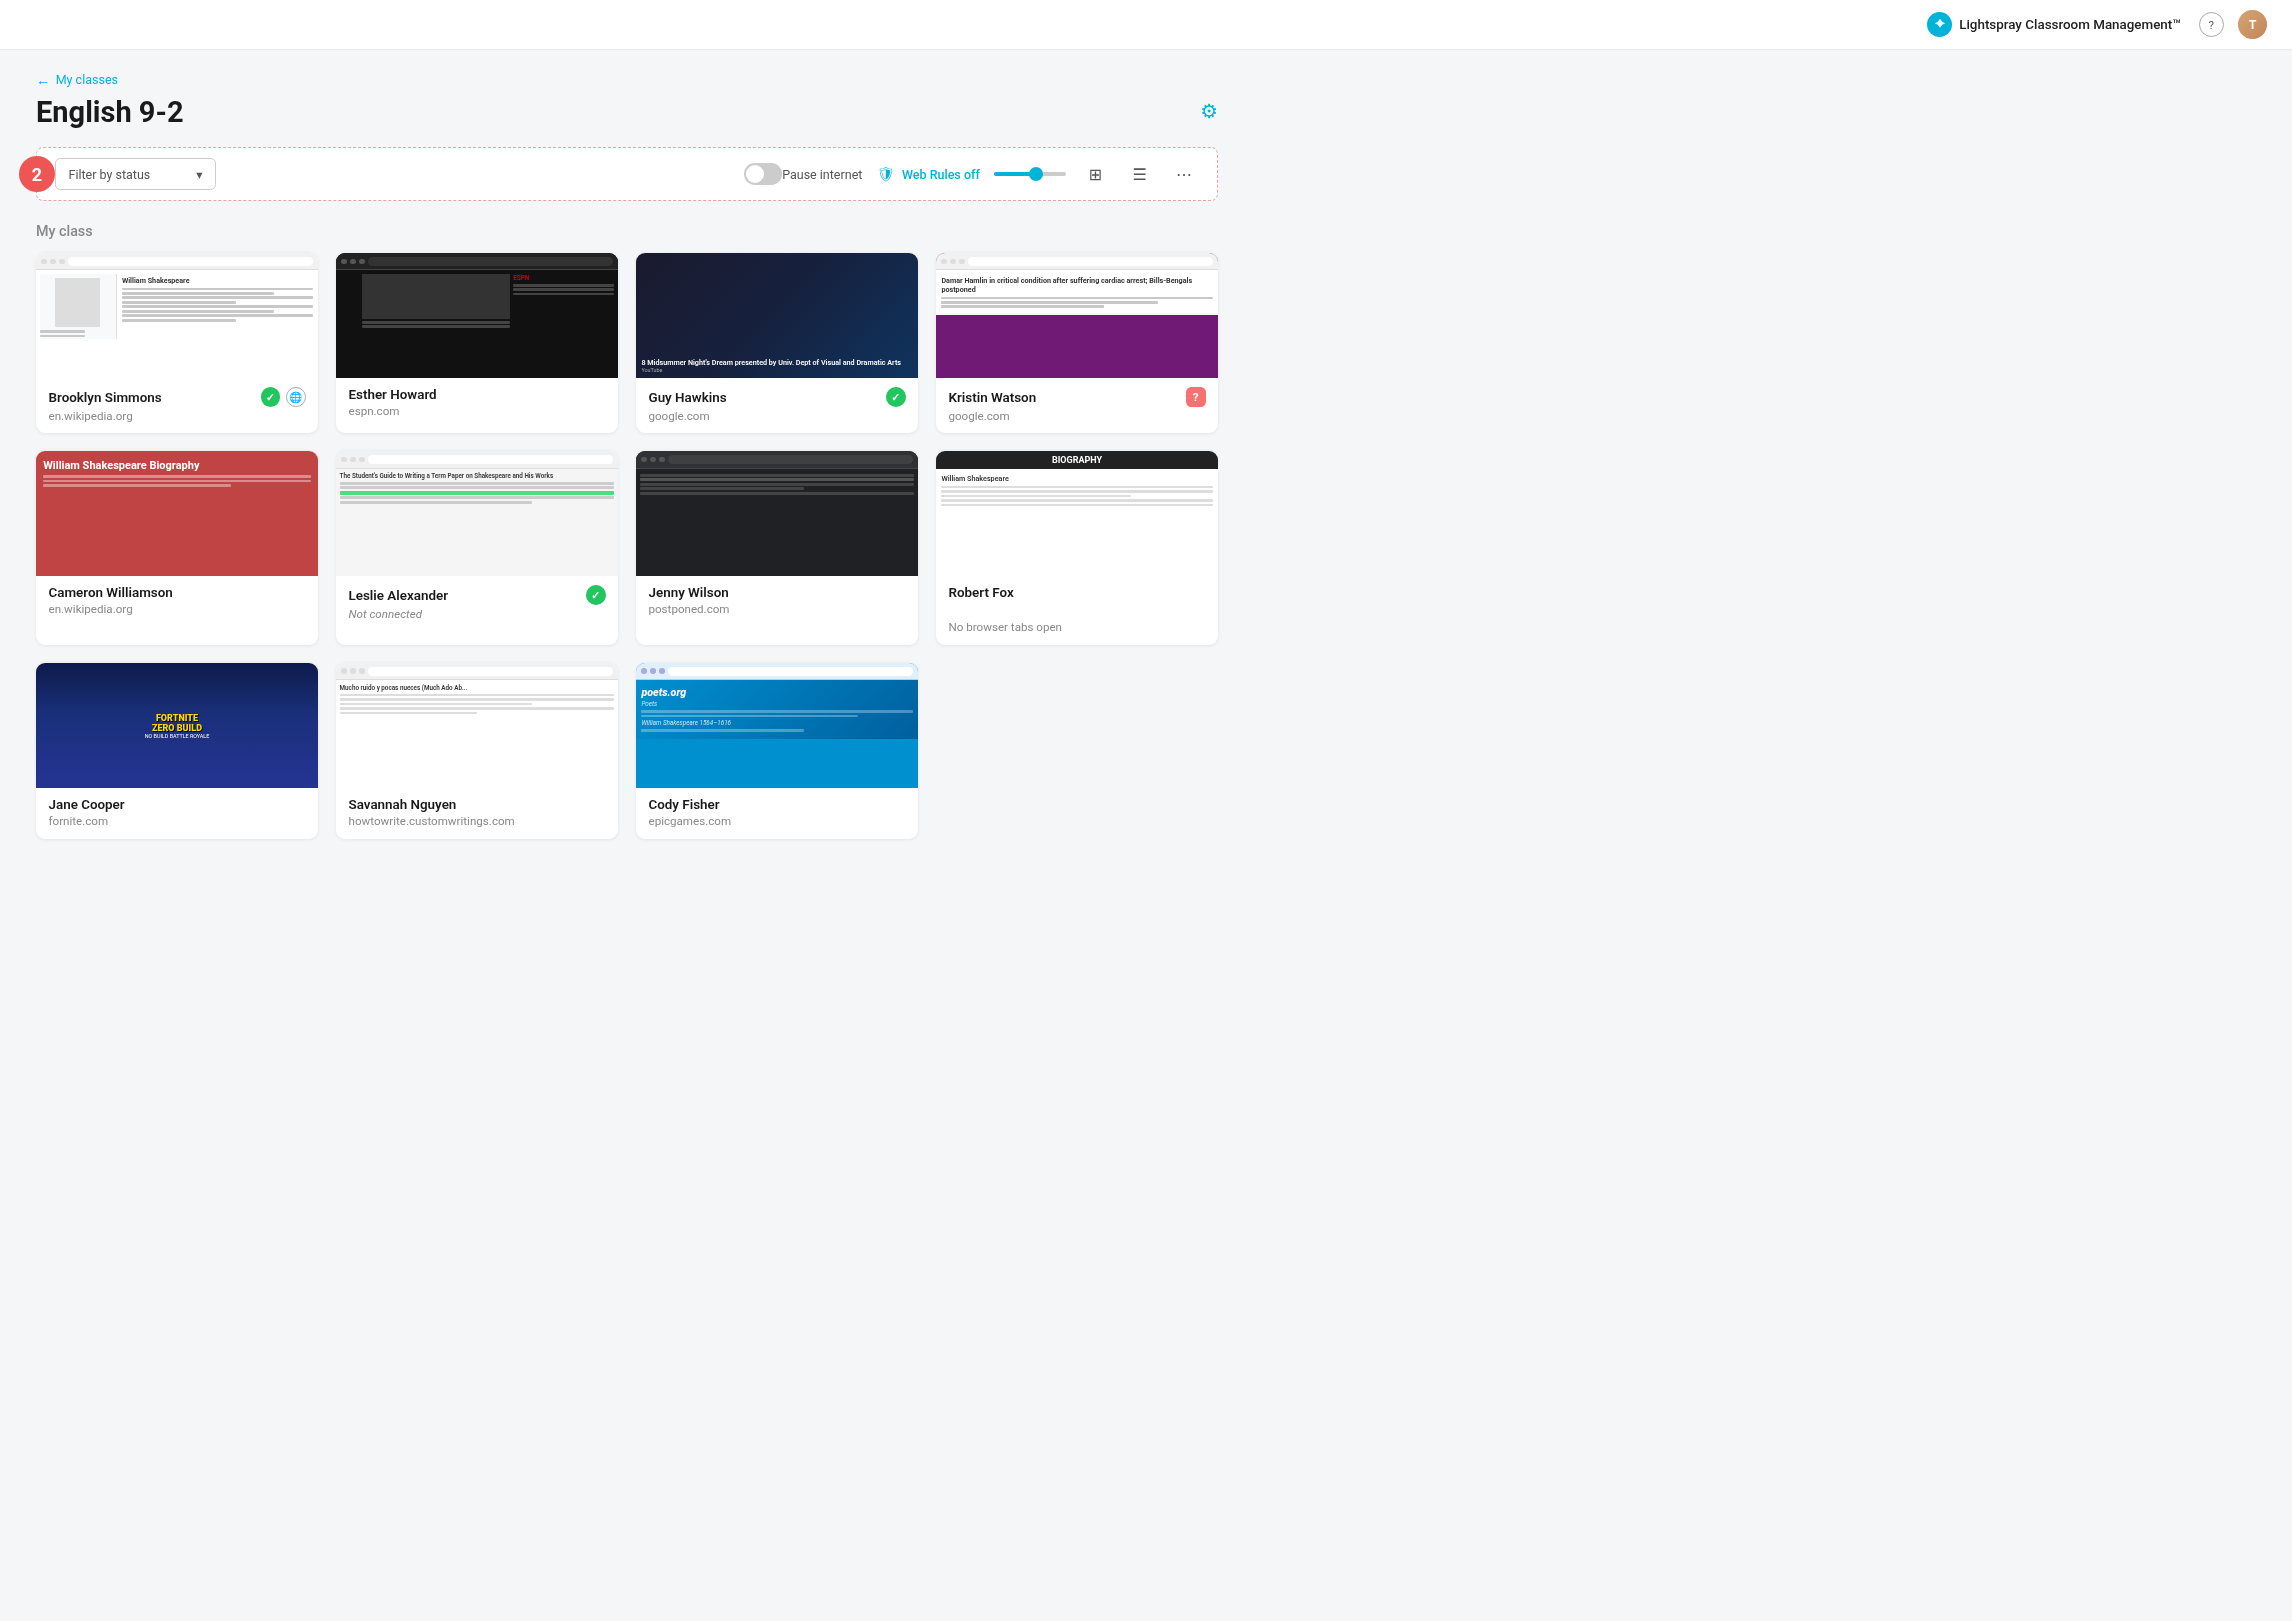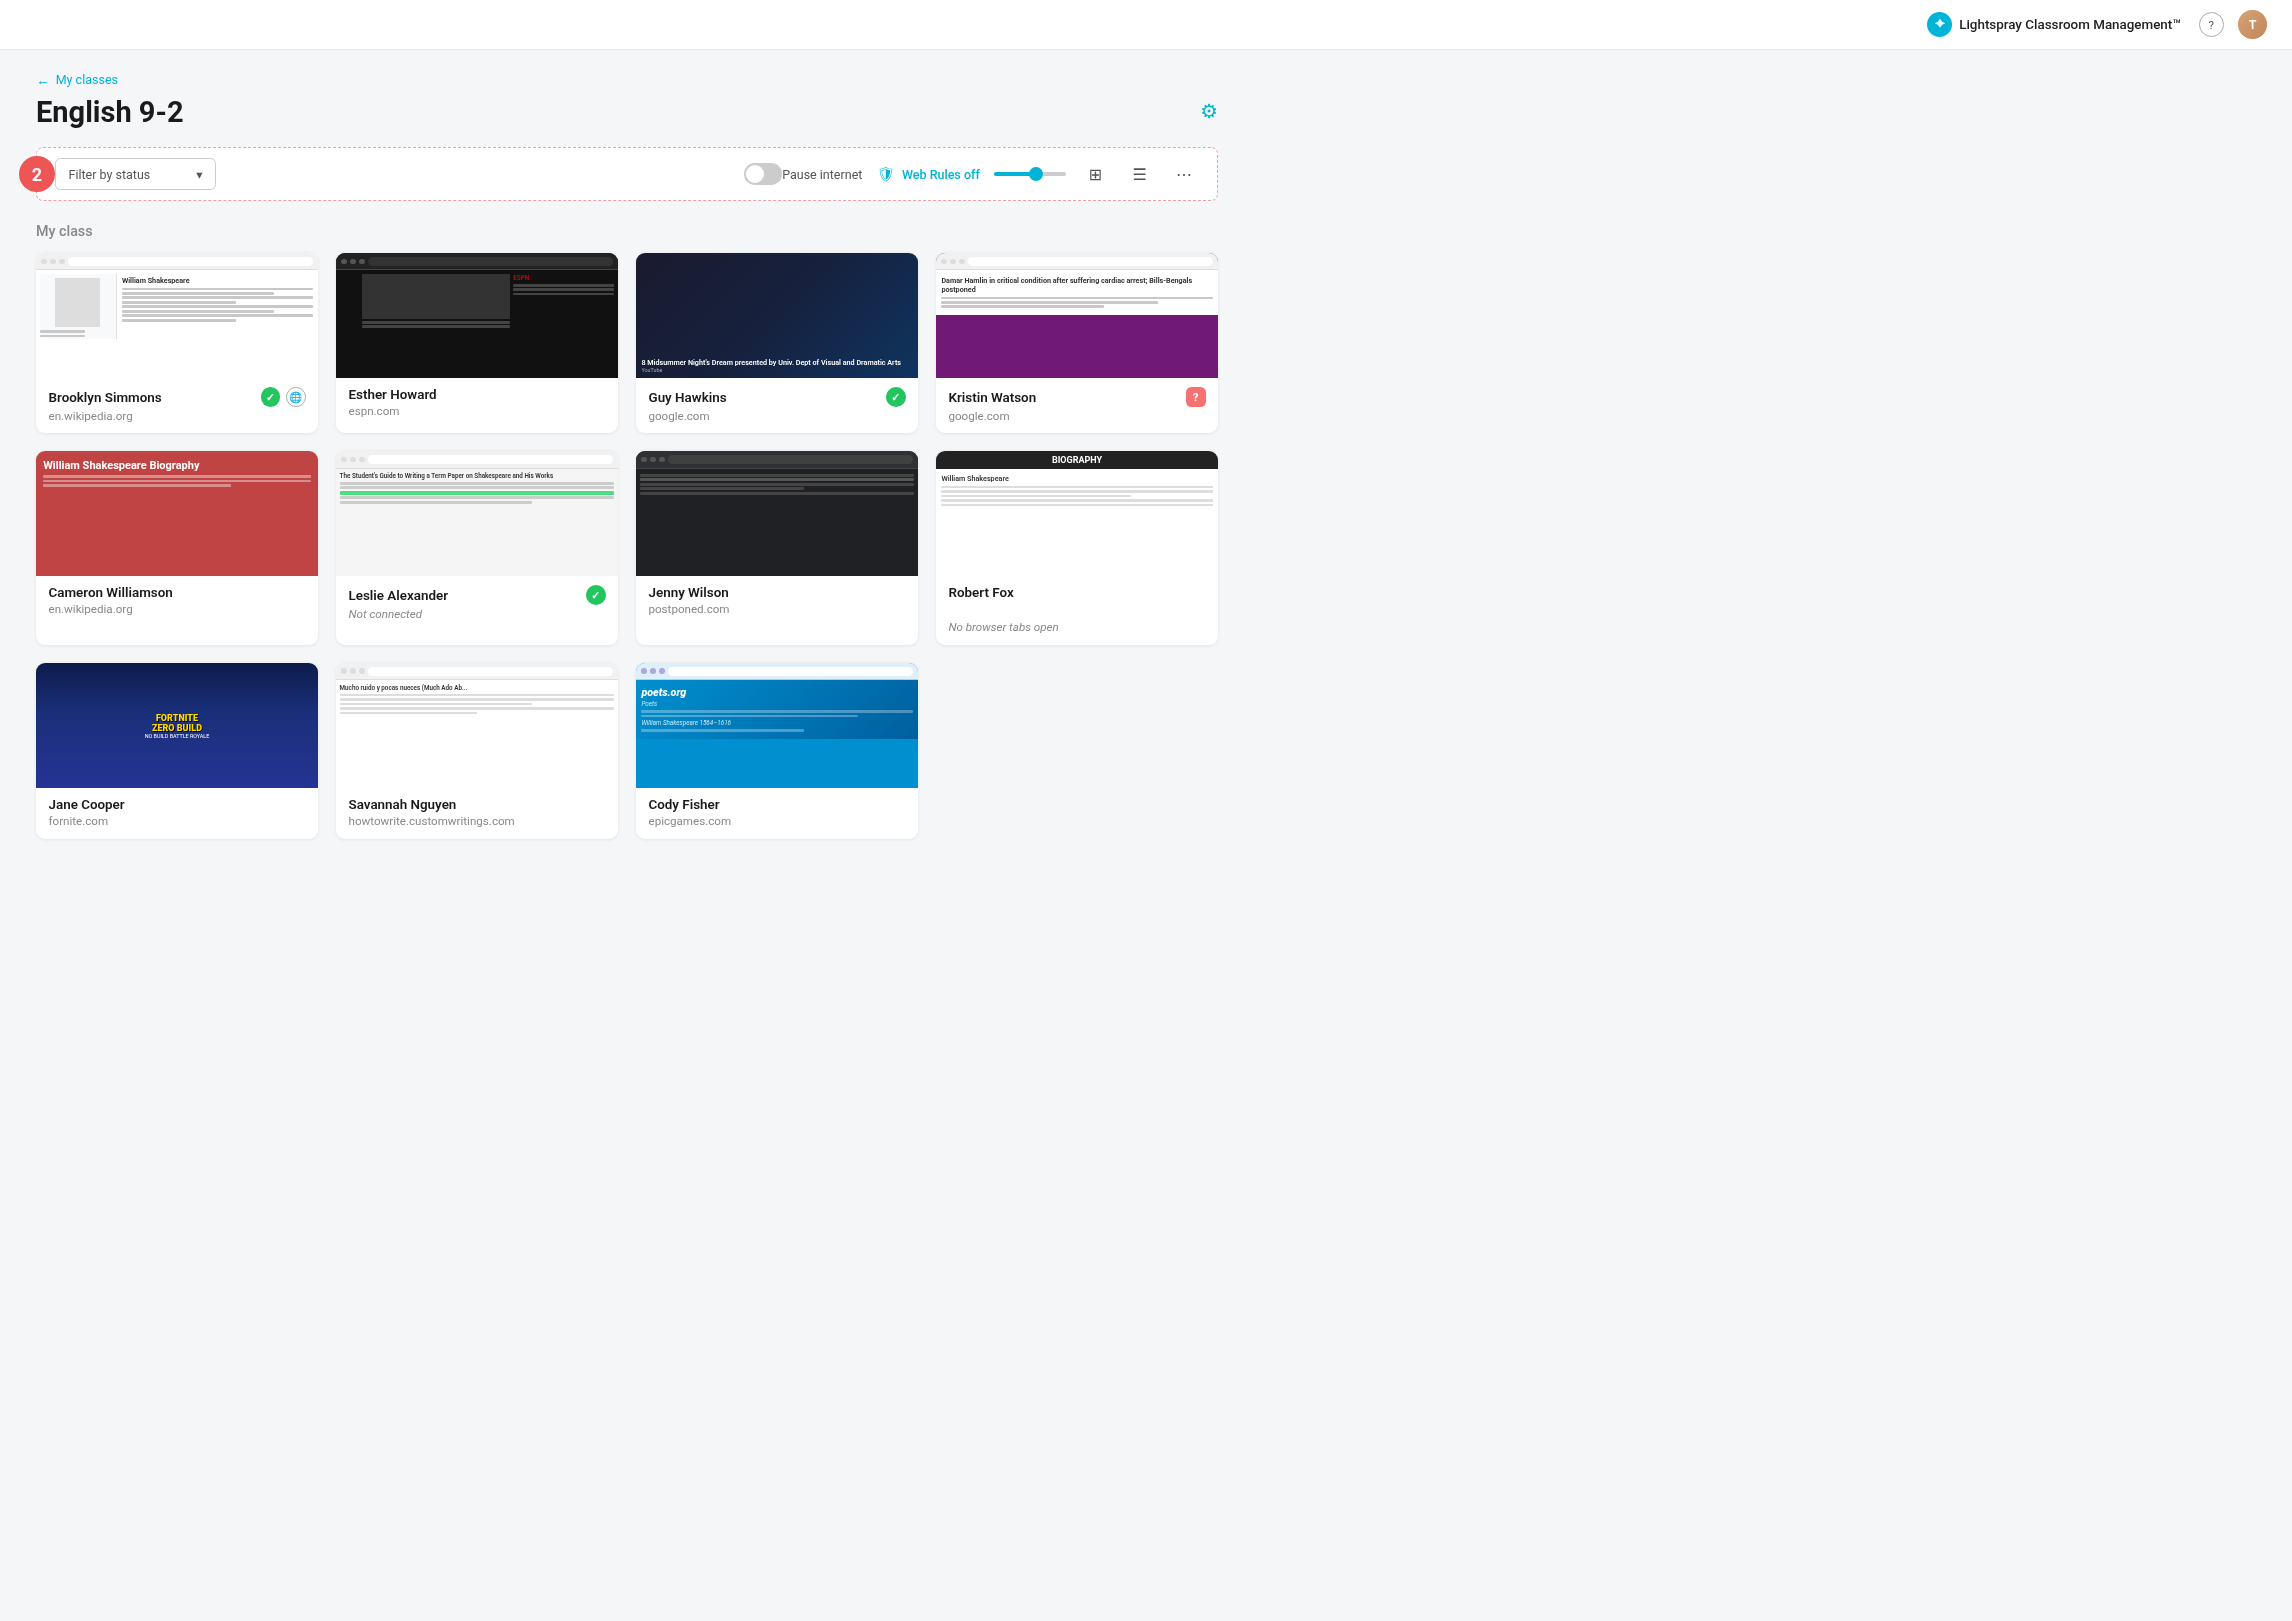--- a/index.html
+++ b/index.html
@@ -254,21 +254,21 @@
 
     .poets-content {
       padding: 5.4px; background: linear-gradient(135deg, #0090d0 0%, #005f9e 100%);
       color: #fff;
     }
     .poets-title { font-size: 10.7px; font-weight: 800; color: #fff; }
     .poets-sub { font-size: 6.3px; color: rgba(255,255,255,0.8); margin: 1.8px 0; }
     .poets-line { height: 2.7px; background: rgba(255,255,255,0.3); margin: 1.8px 0; border-radius: 0.9px; }
 
     .disconnected { color: #888; font-style: italic; font-size: 11.6px; }
-    .no-tabs { color: #888; font-style: italic; font-size: 11.6px; margin-top: 20px; }
+    .no-tabs { color: #888; font-size: 11.6px; margin-top: 20px; }
   </style>
 </head>
 <body>
 
 <div class="header">
   <div class="header-brand">
     <div class="brand-logo">
       <svg viewBox="0 0 18 18" fill="none">
         <path d="M9 2 Q11 6 15 7 Q11 8 9 12 Q7 8 3 7 Q7 6 9 2Z" fill="white" opacity="0.9"></path>
       </svg>

